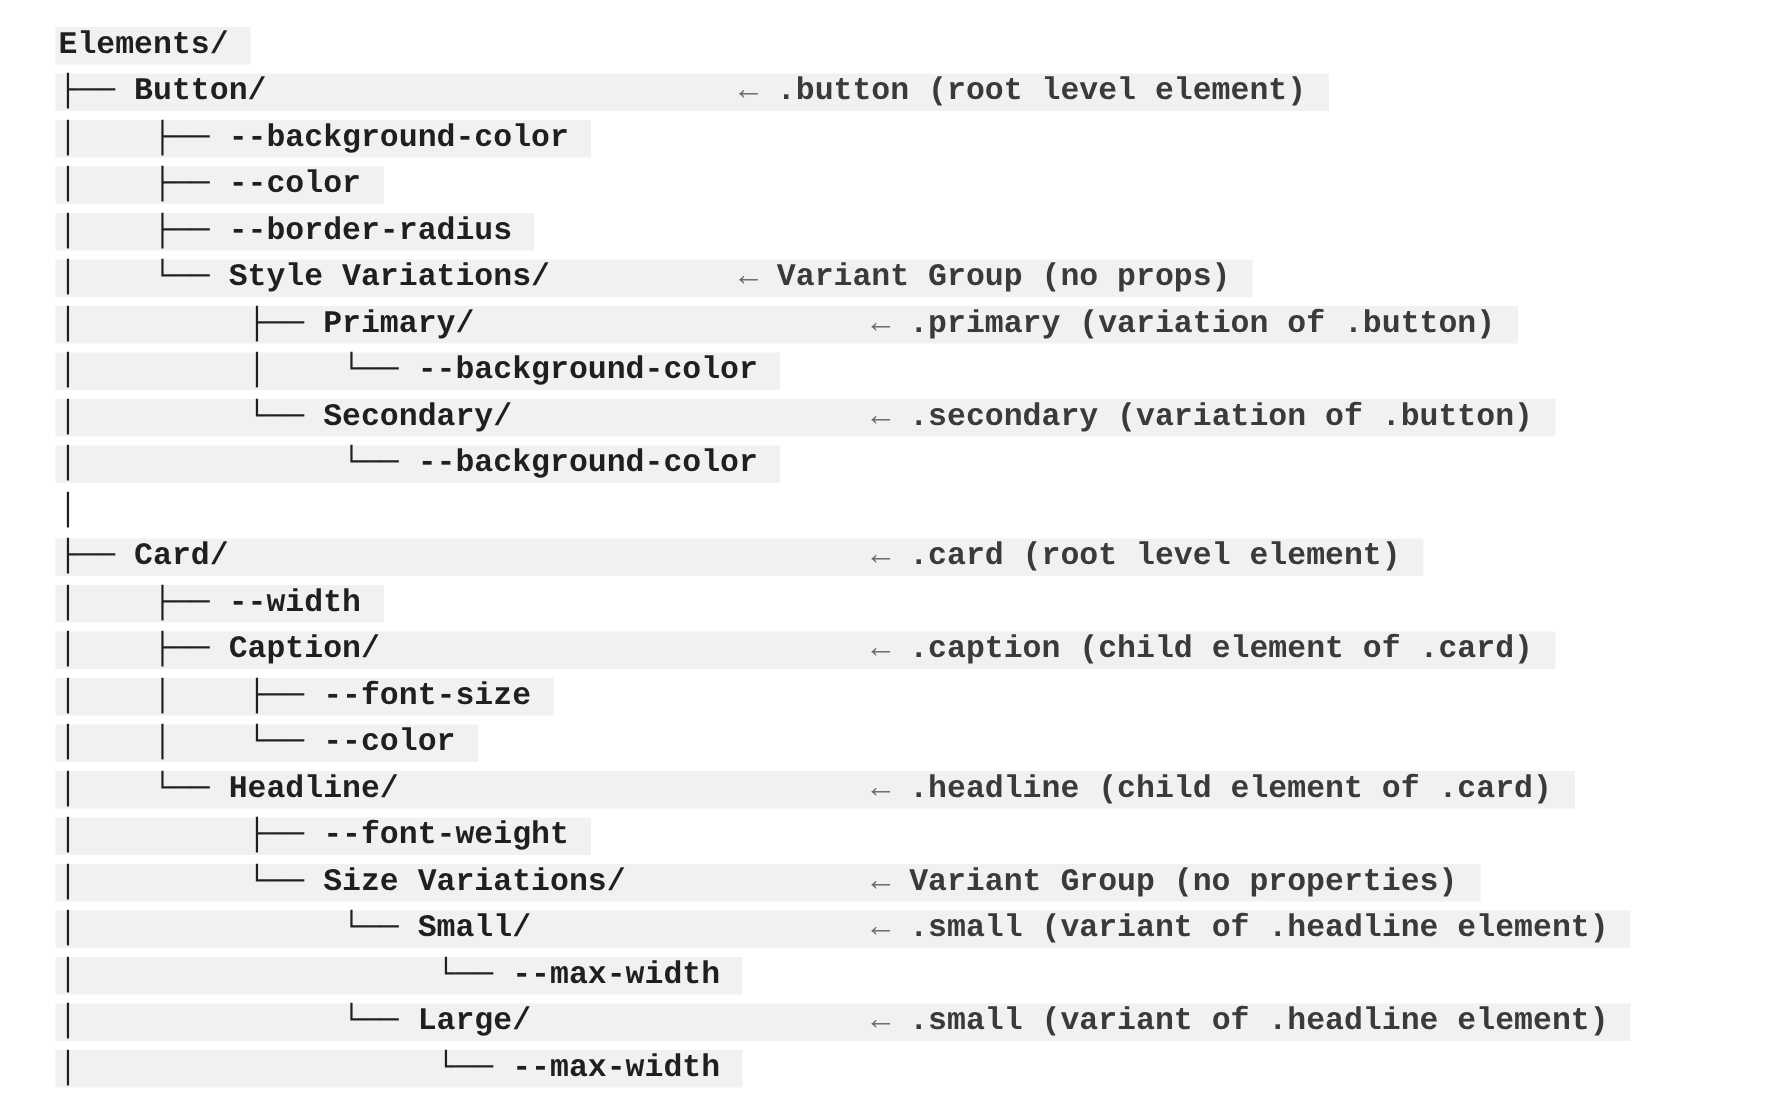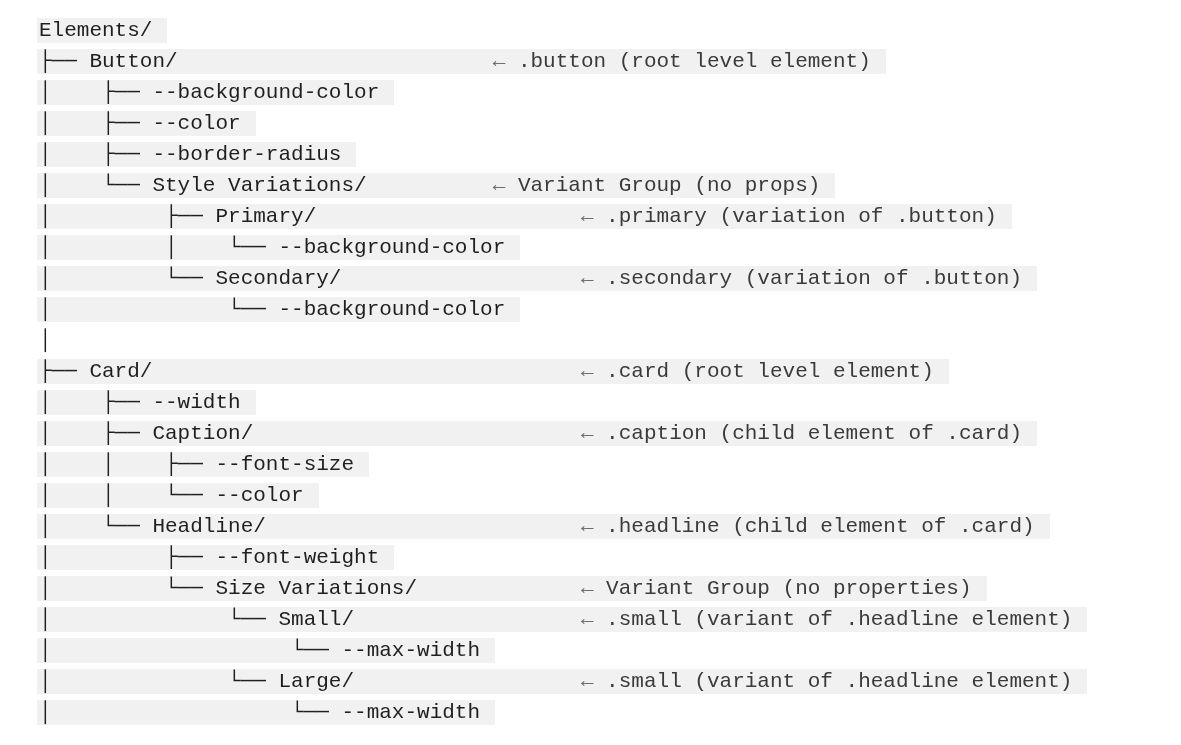--- a/index.html
+++ b/index.html
@@ -16,21 +16,21 @@
     font-family:"Liberation Mono","DejaVu Sans Mono",monospace;
   }
   .tree{
     padding:15px 0 0 37px;
     font-size:21px;
     line-height:31px;
     white-space:pre;
     color:var(--text);
   }
   .row{height:31px;}
-  .hl{background:var(--hl);padding:1px 15px 1px 2px;}
+  .hl{background:var(--hl);padding:1px 15px 1px 2px;font-weight:bold;}
   .nohl{padding:1px 3px 1px 2px;}
   .annot{color:var(--annot);}
   .arrow{color:var(--arrow);}
 </style>
 </head>
 <body>
 
 <div class="tree"><div class="row"><span class="hl"><span>Elements/</span></span></div><div class="row"><span class="hl"><span>├── Button/</span><span>                         </span><span class="arrow">←</span><span class="annot"> .button (root level element)</span></span></div><div class="row"><span class="hl"><span>│    ├── --background-color</span></span></div><div class="row"><span class="hl"><span>│    ├── --color</span></span></div><div class="row"><span class="hl"><span>│    ├── --border-radius</span></span></div><div class="row"><span class="hl"><span>│    └── Style Variations/</span><span>          </span><span class="arrow">←</span><span class="annot"> Variant Group (no props)</span></span></div><div class="row"><span class="hl"><span>│         ├── Primary/</span><span>                     </span><span class="arrow">←</span><span class="annot"> .primary (variation of .button)</span></span></div><div class="row"><span class="hl"><span>│         │    └── --background-color</span></span></div><div class="row"><span class="hl"><span>│         └── Secondary/</span><span>                   </span><span class="arrow">←</span><span class="annot"> .secondary (variation of .button)</span></span></div><div class="row"><span class="hl"><span>│              └── --background-color</span></span></div><div class="row"><span class="nohl"><span>│</span></span></div><div class="row"><span class="hl"><span>├── Card/</span><span>                                  </span><span class="arrow">←</span><span class="annot"> .card (root level element)</span></span></div><div class="row"><span class="hl"><span>│    ├── --width</span></span></div><div class="row"><span class="hl"><span>│    ├── Caption/</span><span>                          </span><span class="arrow">←</span><span class="annot"> .caption (child element of .card)</span></span></div><div class="row"><span class="hl"><span>│    │    ├── --font-size</span></span></div><div class="row"><span class="hl"><span>│    │    └── --color</span></span></div><div class="row"><span class="hl"><span>│    └── Headline/</span><span>                         </span><span class="arrow">←</span><span class="annot"> .headline (child element of .card)</span></span></div><div class="row"><span class="hl"><span>│         ├── --font-weight</span></span></div><div class="row"><span class="hl"><span>│         └── Size Variations/</span><span>             </span><span class="arrow">←</span><span class="annot"> Variant Group (no properties)</span></span></div><div class="row"><span class="hl"><span>│              └── Small/</span><span>                  </span><span class="arrow">←</span><span class="annot"> .small (variant of .headline element)</span></span></div><div class="row"><span class="hl"><span>│                   └── --max-width</span></span></div><div class="row"><span class="hl"><span>│              └── Large/</span><span>                  </span><span class="arrow">←</span><span class="annot"> .small (variant of .headline element)</span></span></div><div class="row"><span class="hl"><span>│                   └── --max-width</span></span></div></div>
 
 </body></html>

